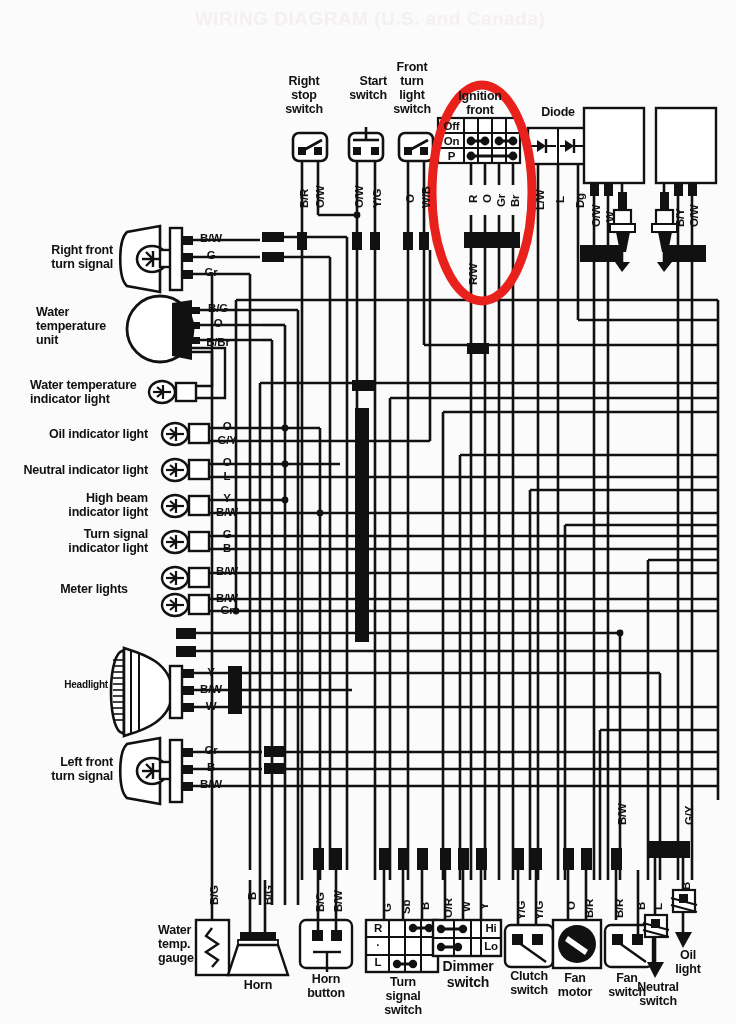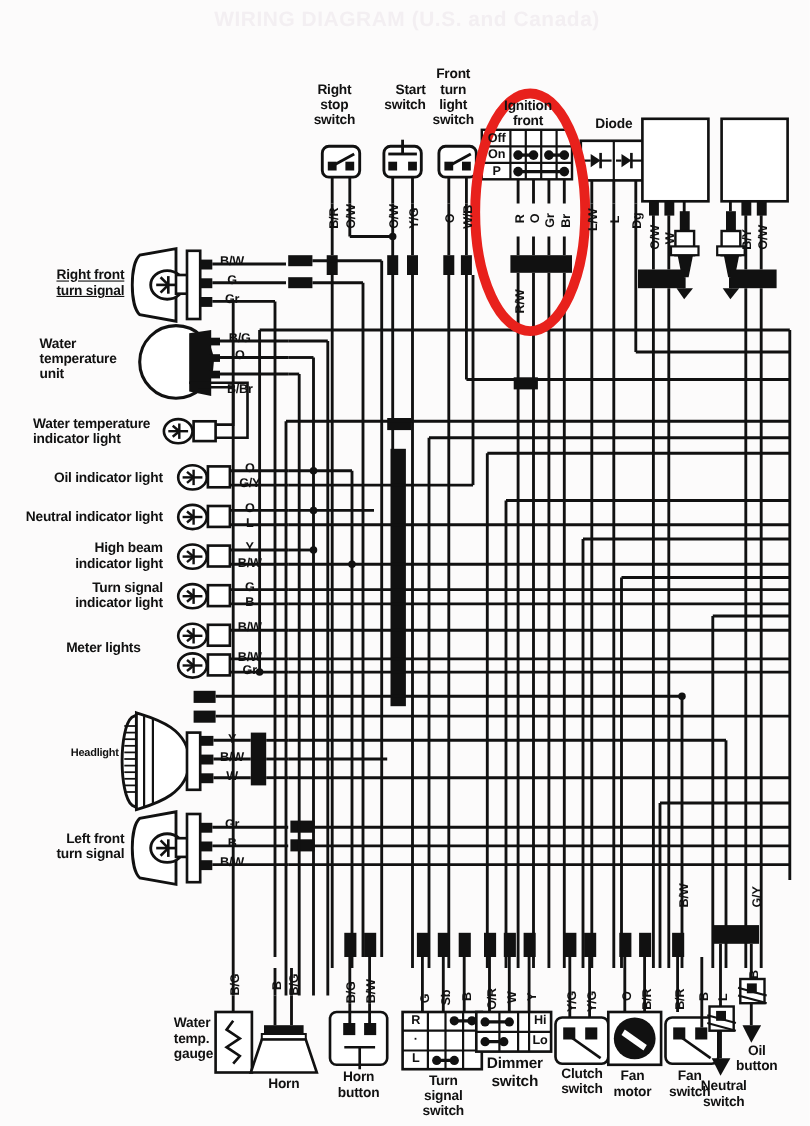--- a/index.html
+++ b/index.html
@@ -590,21 +590,21 @@
 
   <div class="vert" style="left:534px;top:210px;font-size:11.5px;">L/W</div>
   <div class="vert" style="left:554px;top:203px;font-size:11.5px;">L</div>
   <div class="vert" style="left:574px;top:208px;font-size:11.5px;">Dg</div>
 
   <div class="vert" style="left:590px;top:227px;font-size:11.5px;">O/W</div>
   <div class="vert" style="left:604px;top:222px;font-size:11.5px;">W</div>
   <div class="vert" style="left:674px;top:227px;font-size:11.5px;">B/Y</div>
   <div class="vert" style="left:688px;top:227px;font-size:11.5px;">O/W</div>
 
-  <div class="lbl r" style="left:8px;top:243px;width:105px;font-size:12.5px;text-decoration:underline;">Right front
+  <div class="lbl r" style="left:8px;top:243px;width:105px;font-size:12.5px;">Right front
 turn signal</div>
   <div class="lbl l" style="left:36px;top:305px;width:95px;font-size:12.5px;">Water
 temperature
 unit</div>
   <div class="lbl l" style="left:30px;top:378px;width:125px;font-size:12.5px;">Water temperature
 indicator light</div>
   <div class="lbl r" style="left:8px;top:427px;width:140px;font-size:12.5px;">Oil indicator light</div>
   <div class="lbl r" style="left:2px;top:463px;width:146px;font-size:12.5px;">Neutral indicator light</div>
   <div class="lbl r" style="left:22px;top:491px;width:126px;font-size:12.5px;">High beam
 indicator light</div>
@@ -614,21 +614,21 @@
   <div class="lbl r" style="left:28px;top:679px;width:80px;font-size:10px;">Headlight</div>
   <div class="lbl r" style="left:8px;top:755px;width:105px;font-size:12.5px;">Left front
 turn signal</div>
 
   <div class="lbl c" style="left:196px;top:232px;width:30px;font-size:11.5px;">B/W</div>
   <div class="lbl c" style="left:196px;top:249px;width:30px;font-size:11.5px;">G</div>
   <div class="lbl c" style="left:196px;top:266px;width:30px;font-size:11.5px;">Gr</div>
 
   <div class="lbl c" style="left:202px;top:302px;width:32px;font-size:11.5px;">B/G</div>
   <div class="lbl c" style="left:202px;top:317px;width:32px;font-size:11.5px;">O</div>
-  <div class="lbl c" style="left:200px;top:348px;width:36px;font-size:11.5px;">B/Br</div>
+  <div class="lbl c" style="left:200px;top:336px;width:36px;font-size:11.5px;">B/Br</div>
 
   <div class="lbl c" style="left:212px;top:420px;width:30px;font-size:11.5px;">O</div>
   <div class="lbl c" style="left:212px;top:434px;width:30px;font-size:11.5px;">G/Y</div>
 
   <div class="lbl c" style="left:212px;top:456px;width:30px;font-size:11.5px;">O</div>
   <div class="lbl c" style="left:212px;top:470px;width:30px;font-size:11.5px;">L</div>
 
   <div class="lbl c" style="left:212px;top:492px;width:30px;font-size:11.5px;">Y</div>
   <div class="lbl c" style="left:210px;top:506px;width:34px;font-size:11.5px;">B/W</div>
 
@@ -663,21 +663,21 @@
 switch</div>
   <div class="lbl c" style="left:500px;top:969px;width:58px;font-size:12.5px;">Clutch
 switch</div>
   <div class="lbl c" style="left:549px;top:971px;width:52px;font-size:12.5px;">Fan
 motor</div>
   <div class="lbl c" style="left:600px;top:971px;width:54px;font-size:12.5px;">Fan
 switch</div>
   <div class="lbl c" style="left:627px;top:980px;width:62px;font-size:12.5px;">Neutral
 switch</div>
   <div class="lbl c" style="left:664px;top:948px;width:48px;font-size:12.5px;">Oil
-button</div>
+light</div>
 
   <div class="lbl c" style="left:368px;top:922px;width:20px;font-size:11.5px;">R</div>
   <div class="lbl c" style="left:368px;top:939px;width:20px;font-size:11.5px;">·</div>
   <div class="lbl c" style="left:368px;top:956px;width:20px;font-size:11.5px;">L</div>
 
   <div class="lbl c" style="left:481px;top:922px;width:20px;font-size:11.5px;">Hi</div>
   <div class="lbl c" style="left:481px;top:940px;width:20px;font-size:11.5px;">Lo</div>
 
   <div class="vert" style="left:208px;top:905px;font-size:11.5px;">B/G</div>
   <div class="vert" style="left:246px;top:900px;font-size:11.5px;">B</div>

